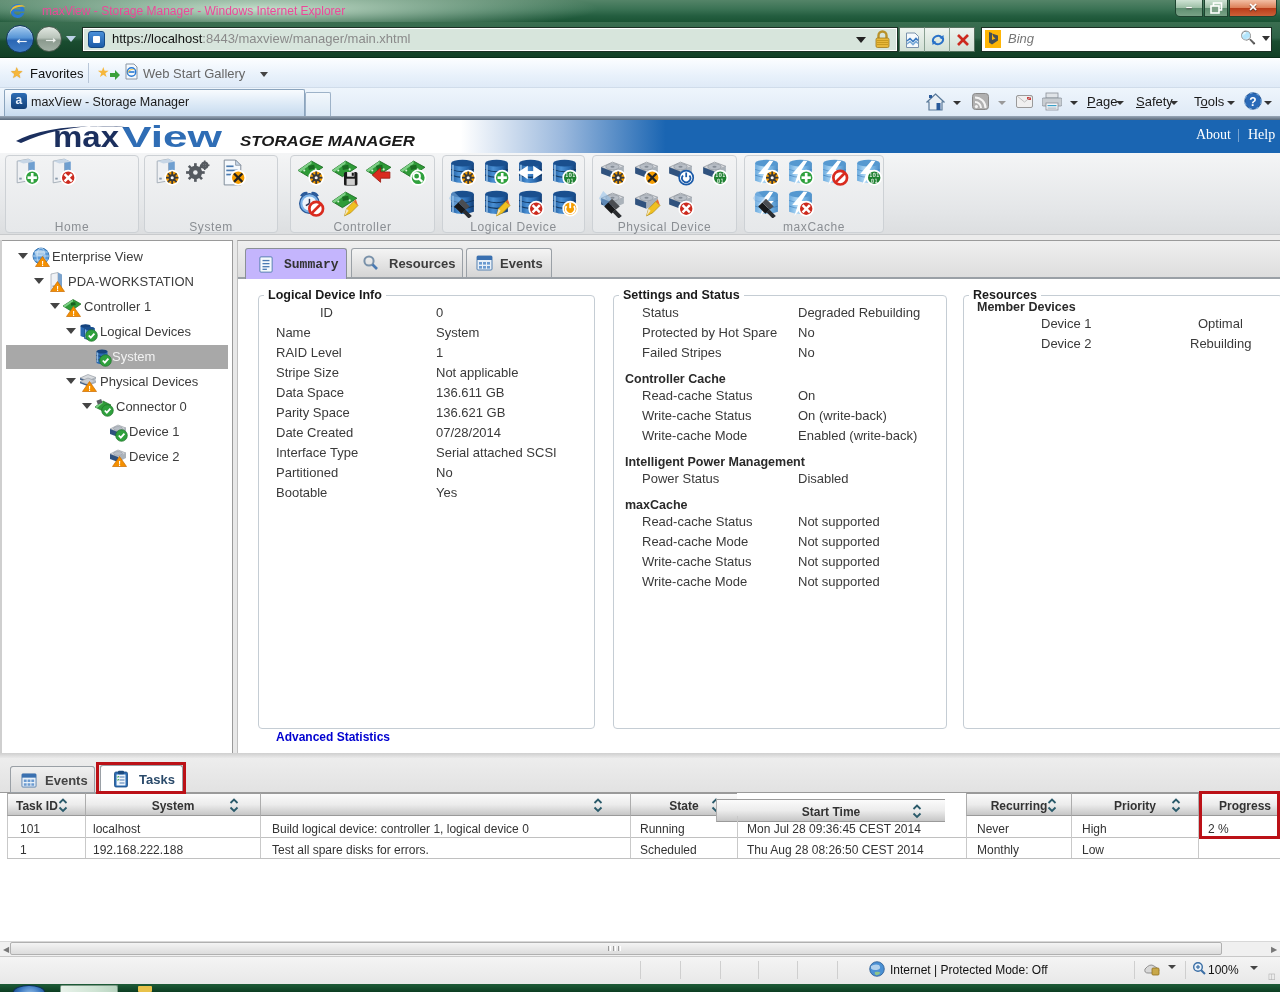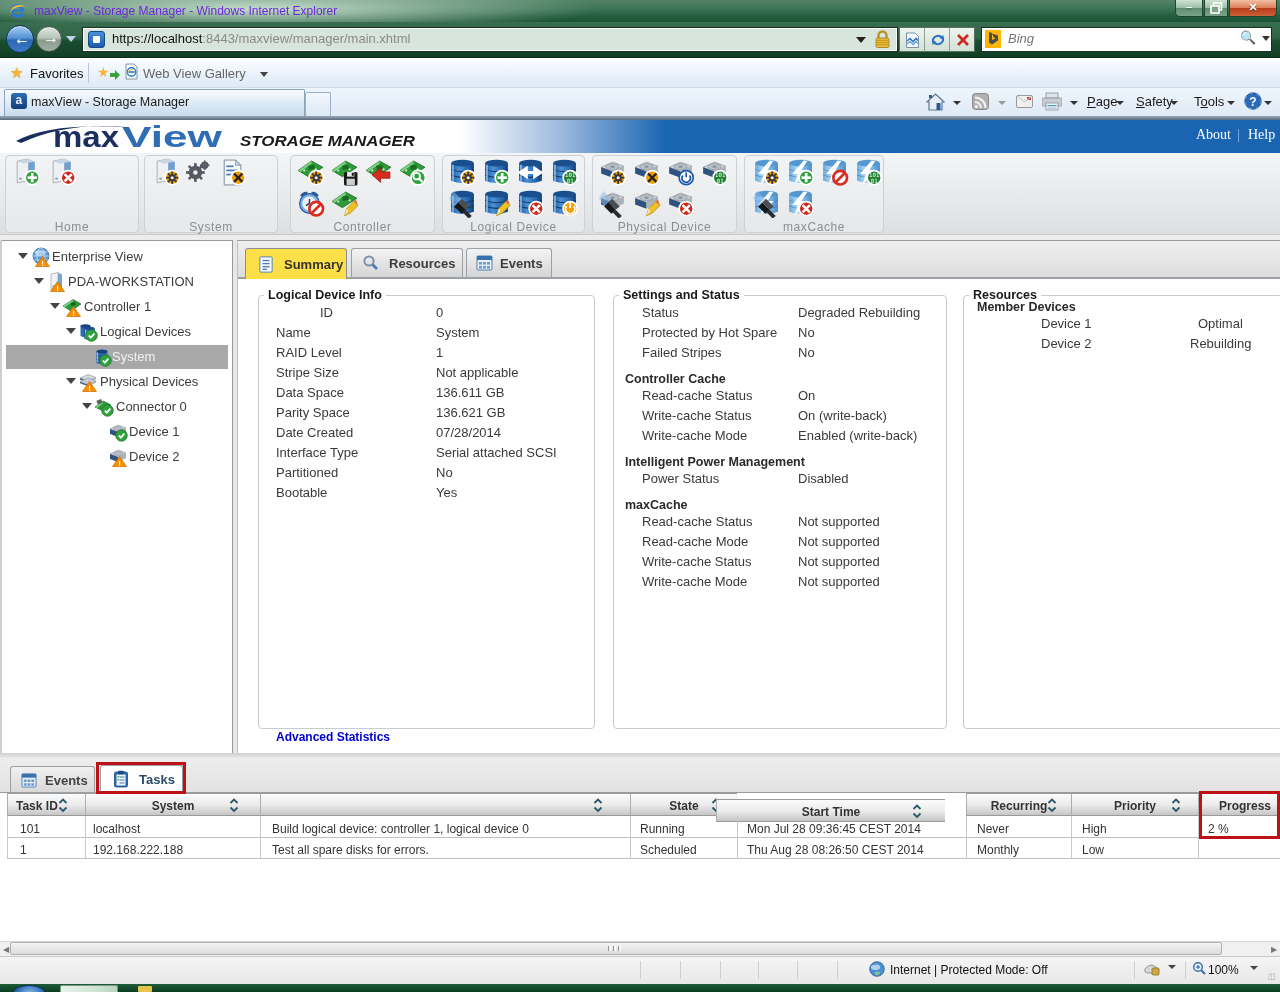--- a/index.html
+++ b/index.html
@@ -5,21 +5,21 @@
 * { margin:0; padding:0; box-sizing:border-box; }
 html,body { width:1280px; height:992px; overflow:hidden; font-family:"Liberation Sans",sans-serif; }
 body { position:relative; background:#fff; white-space:nowrap; }
 .abs { position:absolute; }
 
 
 #titlebar { left:0; top:0; width:1280px; height:22px;
   background:linear-gradient(180deg,#548468 0%,#3a7254 42%,#245e40 72%,#1a5334 100%); }
 #titleglow { left:0; top:0; width:700px; height:22px;
   background:radial-gradient(ellipse 470px 34px at 260px 9px, rgba(205,228,210,0.95), rgba(205,228,210,0) 72%); }
-#titletext { left:34px; top:4px; font-size:12px; color:#6d28d9; }
+#titletext { left:42px; top:4px; font-size:12px; color:#ec4899; }
 .winbtn { top:0; height:17px; border:1px solid #1e4430; border-top:none; }
 #btnmin { left:1175px; width:28px; border-radius:0 0 0 5px; background:linear-gradient(180deg,#cfe3d4 0%,#9dbfa6 48%,#5f8f71 52%,#79a287 100%); }
 #btnmax { left:1204px; width:24px; background:linear-gradient(180deg,#cfe3d4 0%,#9dbfa6 48%,#5f8f71 52%,#79a287 100%); }
 #btncls { left:1229px; width:48px; border-radius:0 0 5px 0; background:linear-gradient(180deg,#f2bfa5 0%,#dd8059 48%,#b93d1a 52%,#cc6038 100%); }
 .winbtn span { display:block; text-align:center; font-size:11px; font-weight:bold; color:#fff; line-height:15px; text-shadow:0 1px 1px rgba(40,40,40,0.8); }
 
 
 #navbar { left:0; top:22px; width:1280px; height:36px;
   background:linear-gradient(180deg,#3a6e50 0%,#2e6347 45%,#1a4d30 55%,#123f26 100%);
   border-bottom:1px solid #0a2e1a; }
@@ -84,21 +84,21 @@
 
 
 .trow { position:absolute; height:24px; font-size:13px; color:#3c3c3c; }
 .tarrow { position:absolute; width:0; height:0; border-left:5px solid transparent; border-right:5px solid transparent; border-top:6px solid #444; top:8px; }
 .ticon { position:absolute; top:2px; width:20px; height:20px; }
 .tlabel { position:absolute; top:4px; }
 #selrow { left:6px; top:345px; width:222px; height:24px; background:#a8a8a8; }
 
 
 .ctab { position:absolute; top:248px; height:29px; border:1px solid #9aa0a6; border-bottom:none; border-radius:3px 3px 0 0; background:linear-gradient(180deg,#f4f4f4,#d5d5d5); font-size:13px; font-weight:bold; color:#3c3c3c; }
-#ctab-summary { left:245px; width:102px; background:#fde047; height:31px; z-index:3; border-color:#8a9096; }
+#ctab-summary { left:245px; width:102px; background:#c4b5fd; height:31px; z-index:3; border-color:#8a9096;font-family:Liberation Mono, monospace; }
 #ctab-resources { left:351px; width:112px; }
 #ctab-events { left:466px; width:86px; }
 #ctabline { left:238px; top:278px; width:1042px; height:1px; background:#9aa0a6; z-index:2; }
 
 
 .fs { position:absolute; border:1px solid #c5cdd4; border-radius:4px; background:#fff; }
 .fs-legend { position:absolute; background:#fff; font-size:12.5px; font-weight:bold; color:#1a1a1a; padding:0 4px; }
 .frow { position:absolute; font-size:13px; color:#3a3a3a; }
 .fsub { position:absolute; font-size:12.5px; font-weight:bold; color:#2a2a2a; }
 #advstats { left:276px; top:730px; font-size:12px; font-weight:bold; color:#0000d0; }
@@ -214,21 +214,21 @@
 <div class="abs" id="addfav">★</div>
 <svg class="abs" style="left:110px;top:70px;" width="10" height="10" viewBox="0 0 10 10">
     <polygon points="0,3 5,3 5,0 10,5 5,10 5,7 0,7" fill="#3aa03a"></polygon>
   </svg>
 <svg class="abs" style="left:124px;top:63px;" width="15" height="17" viewBox="0 0 15 17">
     <path d="M2 1 h8 l3 3 v12 h-11 z" fill="#f4f8fc" stroke="#8a96a4" stroke-width="1"></path>
     <circle cx="7.5" cy="9" r="4.2" fill="none" stroke="#2a7ad4" stroke-width="1.4"></circle>
     <rect x="4.5" y="8.2" width="6" height="1.6" fill="#2a7ad4"></rect>
     <path d="M3 11 q2 -5 9 -4.5 q-5 -1.5 -8 1.5z" fill="#f0c030"></path>
   </svg>
-<div class="abs" id="wsgtext">Web View Gallery</div>
+<div class="abs" id="wsgtext">Web Start Gallery</div>
 <div class="abs" id="wsgddl"></div>
 
 <div class="abs" id="tabbar"></div>
 <div class="abs" id="tab1"></div>
 <div class="abs" id="tab1icon"></div>
 <div class="abs" id="tab1text">maxView - Storage Manager</div>
 <div class="abs" id="tab2"></div>
 <div class="abs" id="cmdicons">
  <svg class="cmditem" style="left:6px;top:5px;" width="19" height="18" viewBox="0 0 19 18">
       <polygon points="9.5,1 18,9 16,9 16,17 3,17 3,9 1,9" fill="#e8eef4" stroke="#5a7a9a" stroke-width="1.2"></polygon>

